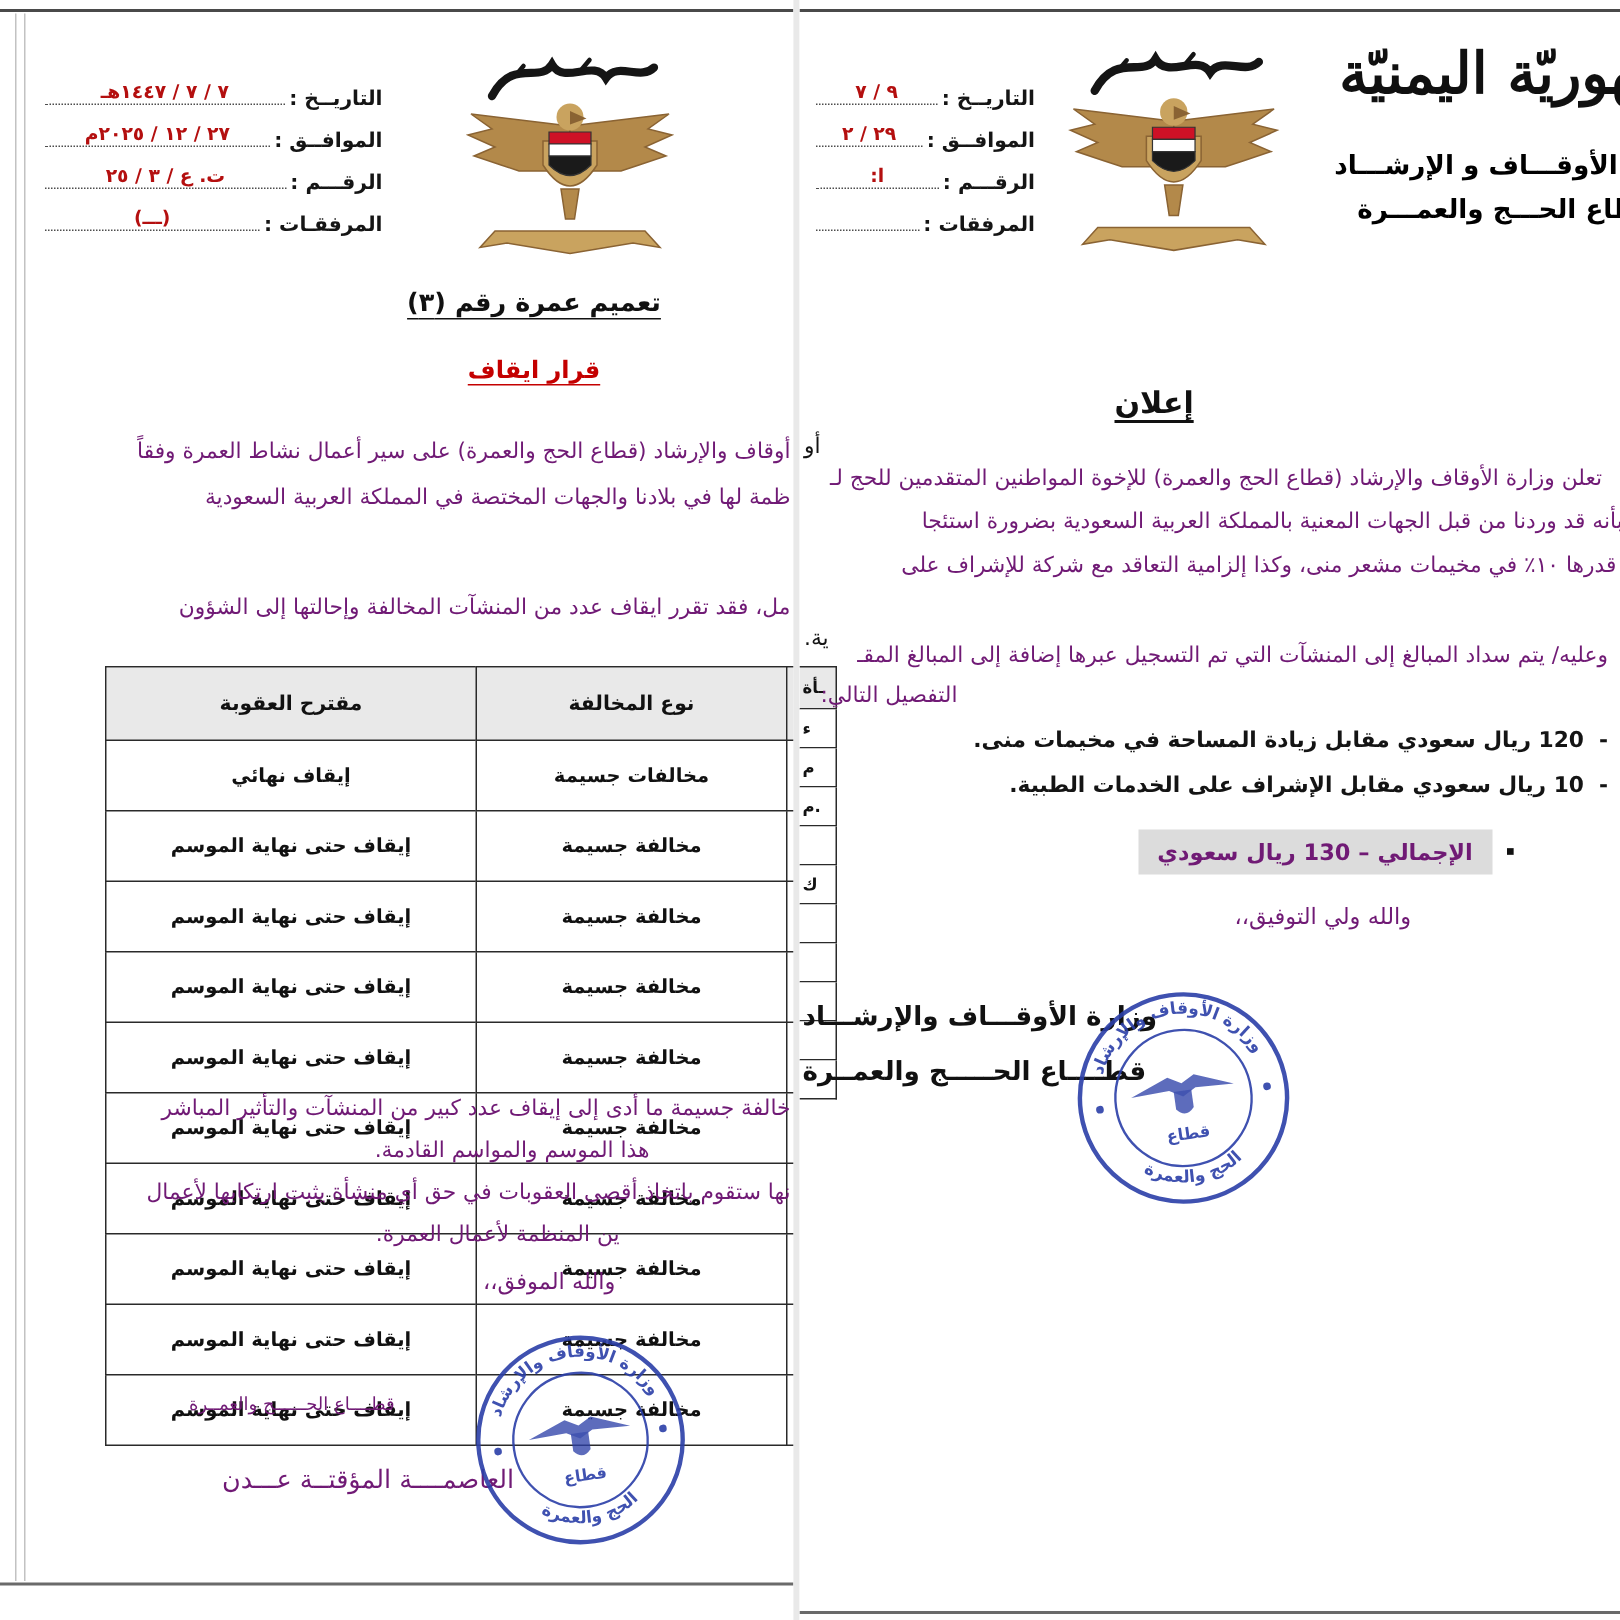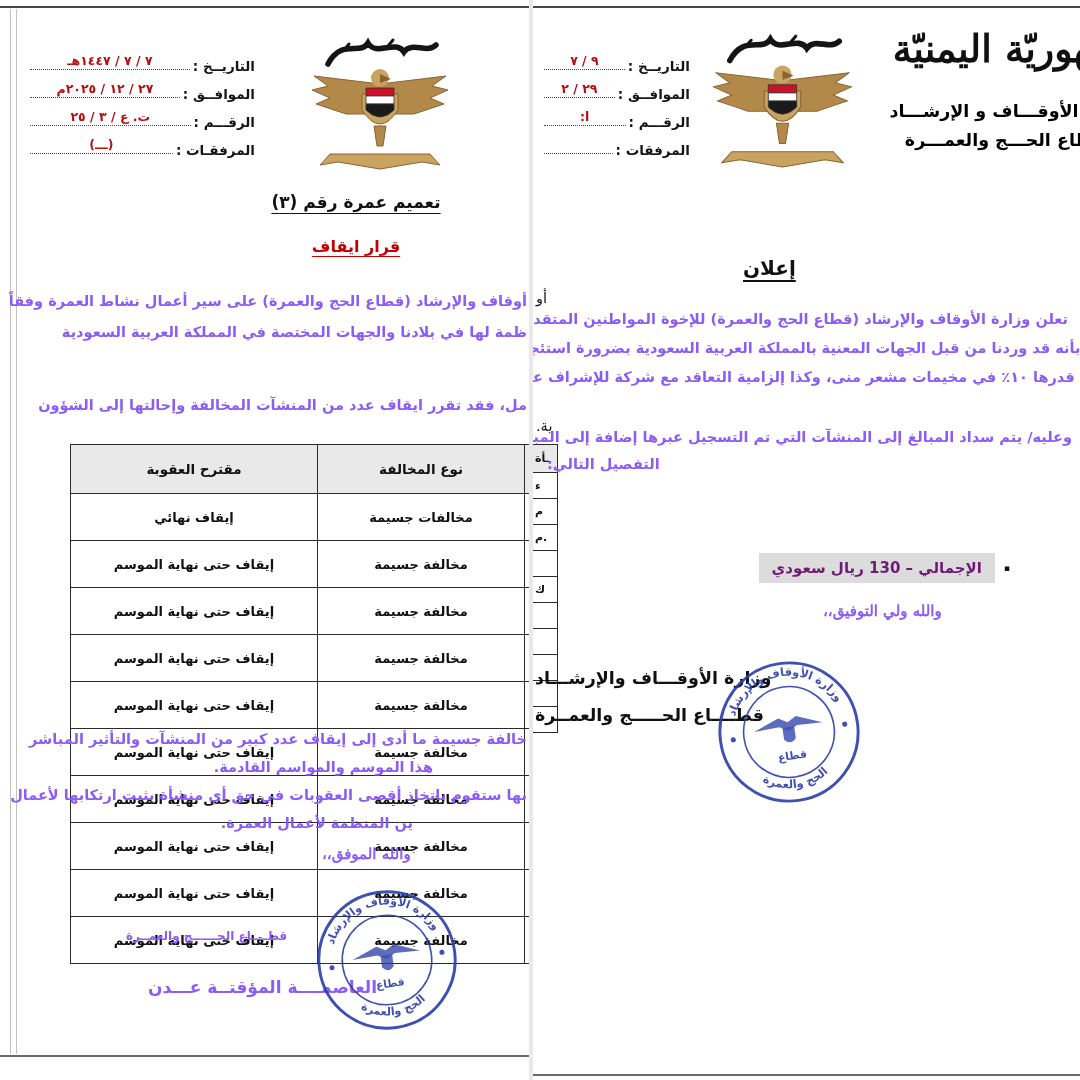--- a/index.html
+++ b/index.html
@@ -23,21 +23,21 @@
   .hf-row{display:flex;align-items:flex-end;height:28px;direction:rtl;}
   .hf-label{font-weight:bold;font-size:13.5px;color:#151515;white-space:nowrap;}
   .hf-dots{flex:1;border-bottom:1.6px dotted #4d4d4d;margin:0 3px 4px 4px;position:relative;height:20px;}
   .hf-value{position:absolute;left:50%;transform:translateX(-50%);bottom:1px;color:#b40f0f;
             font-weight:bold;font-size:12.5px;white-space:nowrap;}
 
   .emblem{position:absolute;}
   #emblem-left{left:300px;top:26px;}
   #emblem-right{left:167px;top:22px;}
 
-  .ln{position:absolute;white-space:nowrap;font-weight:bold;font-size:14.5px;color:#8b5cf6;}
+  .ln{position:absolute;white-space:nowrap;font-weight:normal;font-size:14.5px;color:#701a75;}
   .serifln{font-family:"DejaVu Serif", serif;}
 
   
   #ltitle{position:absolute;left:228px;width:256px;top:192px;text-align:center;
           font-size:17px;font-weight:bold;color:#111;text-decoration:underline;text-underline-offset:5px;}
   #ldecision{position:absolute;left:228px;width:256px;top:237px;text-align:center;
           font-size:16px;font-weight:bold;color:#c40000;text-decoration:underline;text-underline-offset:4px;}
   #lp1a{right:2px;top:293px;} #lp1b{right:2px;top:324px;}
   #lp2{right:2px;top:383px;margin-top:14px;}
   #lp3a{right:2px;top:731px;} #lp3b{right:96px;top:759px;}
@@ -316,20 +316,24 @@
 
   <div class="edge-frag" id="frag-aw">أو</div>
   <div class="ln" id="rp1a">تعلن وزارة الأوقاف والإرشاد (قطاع الحج والعمرة) للإخوة المواطنين المتقدمين للحج لـ</div>
   <div class="ln" id="rp1b">ه بأنه قد وردنا من قبل الجهات المعنية بالمملكة العربية السعودية بضرورة استئجا</div>
   <div class="ln" id="rp1c">ية قدرها ١٠٪ في مخيمات مشعر منى، وكذا إلزامية التعاقد مع شركة للإشراف على</div>
   <div class="edge-frag" id="frag-ya">ية.</div>
 
   <div class="ln" id="rp2a">وعليه/ يتم سداد المبالغ إلى المنشآت التي تم التسجيل عبرها إضافة إلى المبالغ المقـ</div>
   <div class="ln" id="rp2b">التفصيل التالي:</div>
 
+  <div id="rbullets">
+      <div class="bullet"><span class="mark">-</span><span>120 ريال سعودي مقابل زيادة المساحة في مخيمات منى.</span></div>
+      <div class="bullet"><span class="mark">-</span><span>10 ريال سعودي مقابل الإشراف على الخدمات الطبية.</span></div>
+    </div>
 
   <div id="rtotal">
     <span class="mark">▪</span>
     <span class="total-chip">الإجمالي – 130 ريال سعودي</span>
   </div>
 
   <div class="ln serifln" id="rclosing">والله ولي التوفيق،،</div>
 
   <div class="rsig" id="rsig1">وزارة الأوقـــاف والإرشـــاد</div>
   <div class="rsig" id="rsig2">قطــــاع الحـــــج والعمــرة</div>

